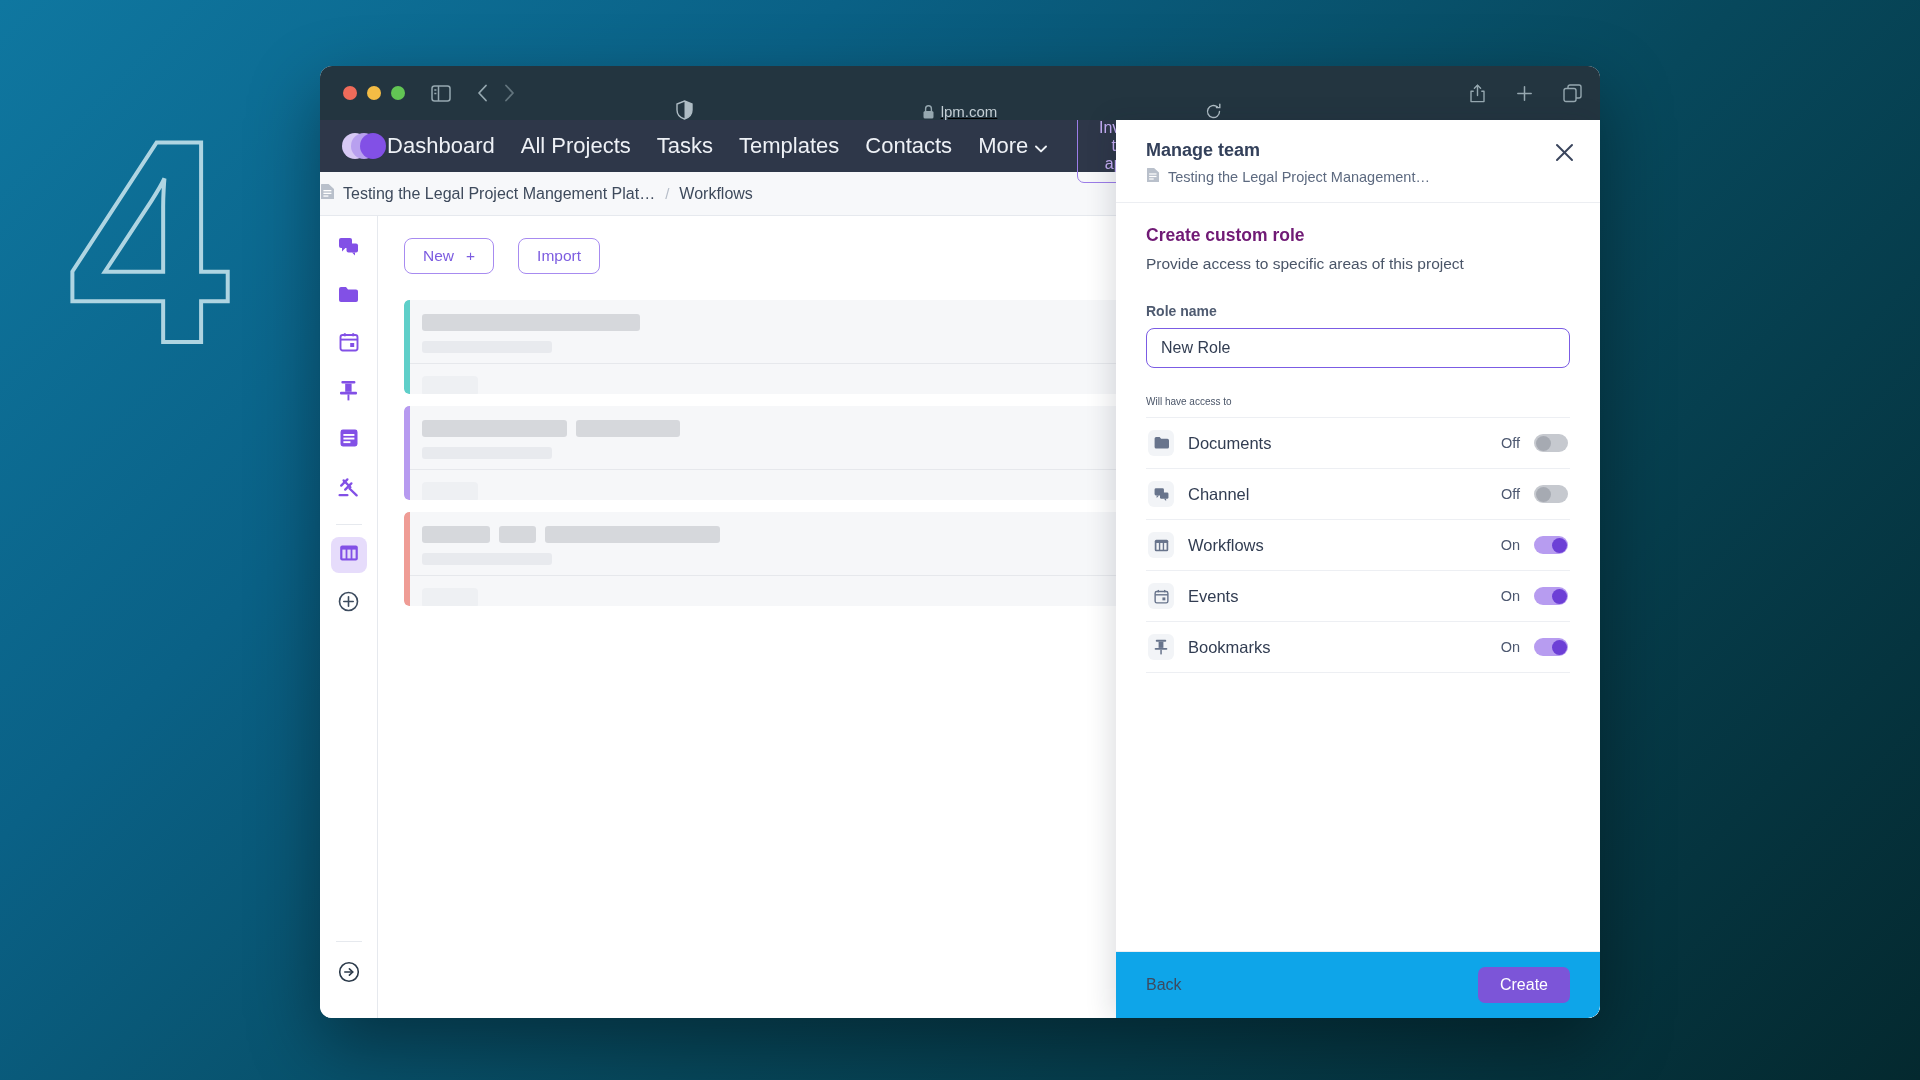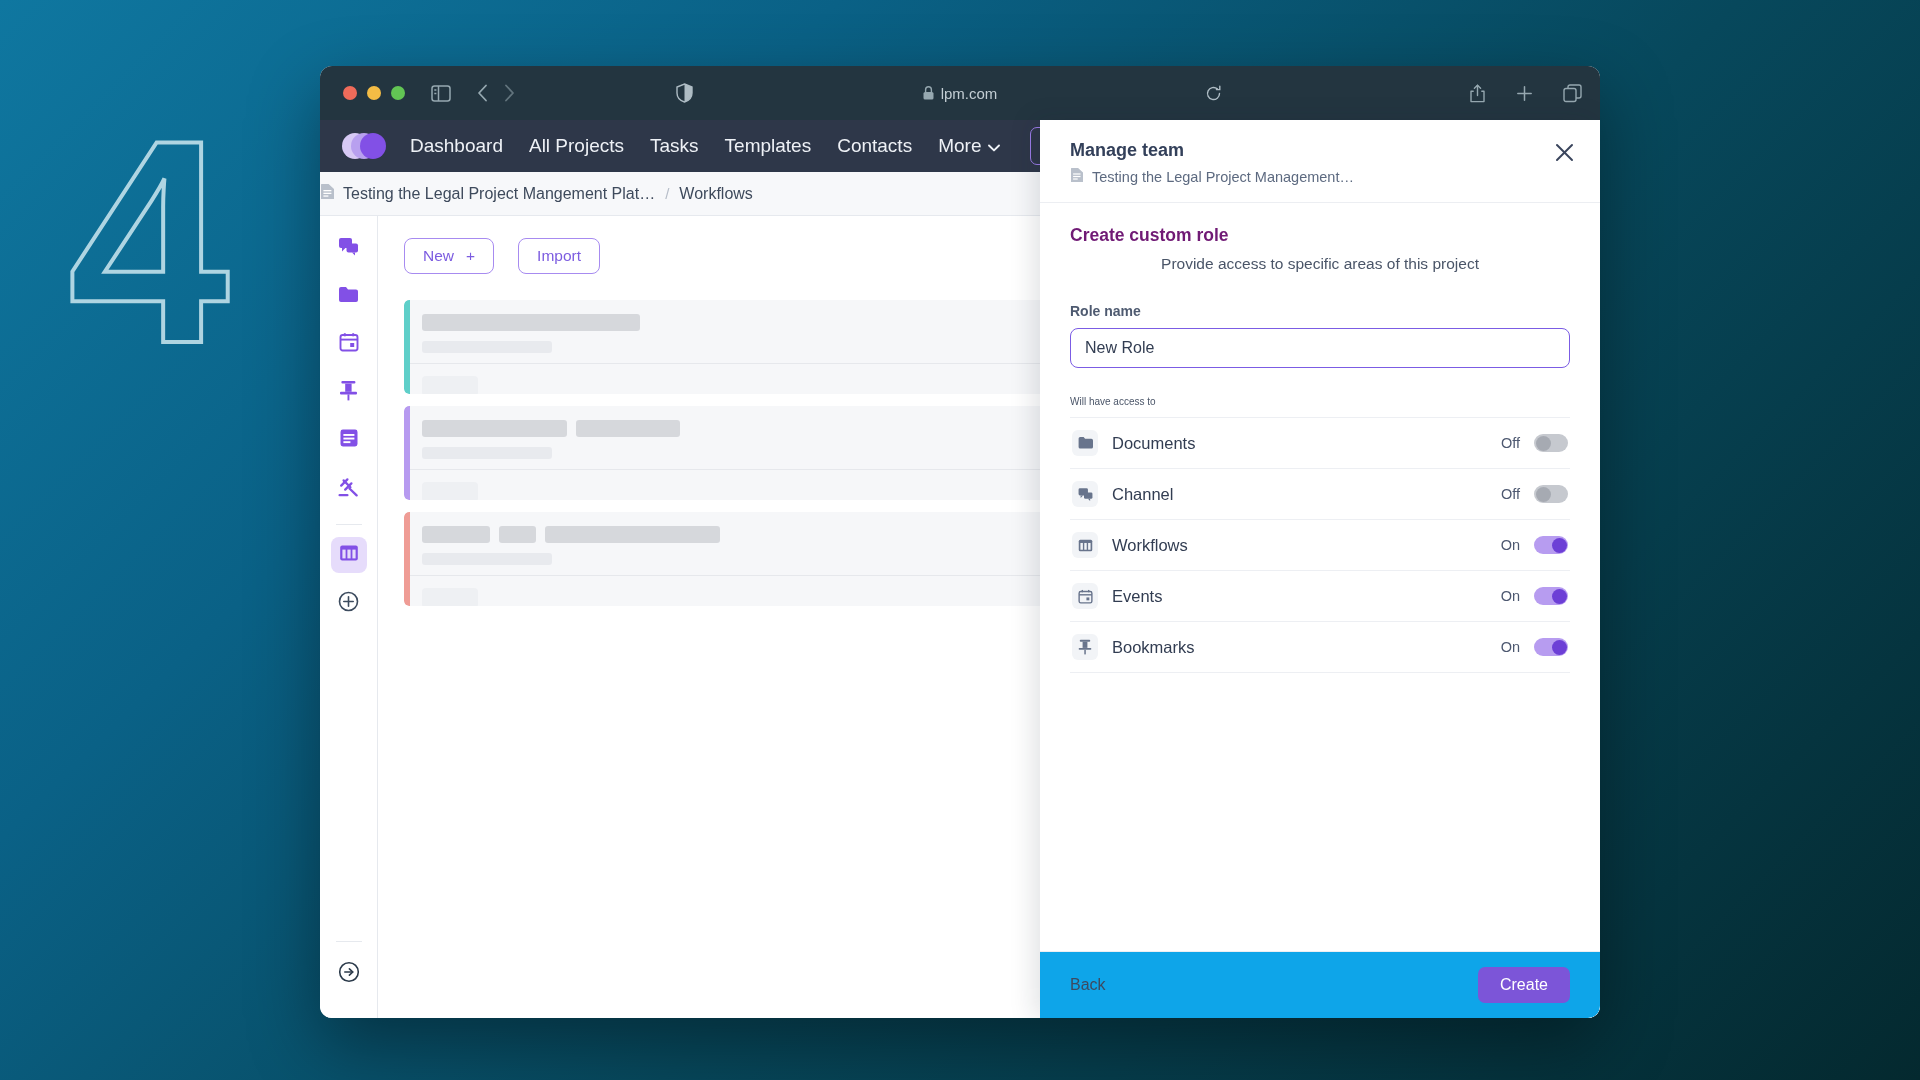--- a/index.html
+++ b/index.html
@@ -54,22 +54,23 @@
   .chrome-icon {
     color: #96a8b0;
     display: flex; align-items: center; justify-content: center;
   }
   .sidebar-toggle { margin-left: 26px; }
   .navarrows { display: flex; gap: 16px; margin-left: 26px; color: #8b9ea7; }
 
   .addr-wrap {
     position: absolute;
     left: 0; right: 0; top: 0; bottom: 0;
-    display: flex; align-items: center; justify-content: center;
+    display: flex; align-items: flex-end; justify-content: center;
     pointer-events: none;
+    text-decoration: underline;
   }
   .addr-center { display: flex; align-items: center; gap: 7px; pointer-events: auto; }
   .addr-shield { position: absolute; left: 50%; transform: translateX(-284px); color: #aebcc4; }
   .addr-text { color: #c3ced4; font-size: 15px; }
   .reload { position: absolute; left: 50%; transform: translateX(245px); color: #aebcc4; }
 
   .chrome-right {
     margin-left: auto;
     display: flex; align-items: center; gap: 30px;
     color: #a9bac2;
@@ -85,21 +86,21 @@
     gap: 0;
   }
   .logo { width: 44px; height: 30px; position: relative; margin-right: 24px; }
   .logo span { position: absolute; top: 2px; width: 26px; height: 26px; border-radius: 50%; }
   .logo .c1 { left: 0; background: #d7c9f5; }
   .logo .c2 { left: 9px; background: #b8a0ef; }
   .logo .c3 { left: 18px; background: #8250e6; }
 
   .nav-links { display: flex; align-items: center; gap: 26px; }
   .nav-link {
-    color: #eef1f6; font-size: 19px; cursor: pointer; white-space: nowrap;
+    color: #eef1f6; font-size: 22px; cursor: pointer; white-space: nowrap;
     display: flex; align-items: center; gap: 7px;
   }
   .invite-btn {
     margin-left: 30px;
     border: 1px solid #9b7ce8;
     color: #c6aef6;
     background: transparent;
     border-radius: 7px;
     padding: 9px 19px;
     font-size: 16px;
@@ -215,39 +216,39 @@
   .sk-row { display: flex; gap: 9px; margin-bottom: 10px; }
   .sk-bar { background: #d6d8dc; border-radius: 3px; height: 17px; }
   .sk-bar.light { background: #e8eaee; height: 12px; }
   .sk-div { height: 1px; background: #e6e8ec; margin: 3px 0 0 -18px; }
   .sk-chip { background: #eef0f3; border-radius: 4px; height: 20px; width: 56px; margin-top: 12px; }
 
   
   #panel {
     position: absolute;
     right: 0; top: 54px;
-    width: 560px;
+    width: 484px;
     height: calc(952px - 54px);
     background: #ffffff;
     box-shadow: -6px 0 26px rgba(20,30,50,0.13);
     display: flex; flex-direction: column;
     border-bottom-right-radius: 12px;
   }
   .panel-head {
     padding: 20px 26px 16px 30px;
     border-bottom: 1px solid #eceef2;
     display: flex; align-items: flex-start;
   }
   .panel-title { font-size: 18px; font-weight: 700; color: #33405a; margin-bottom: 6px; }
   .panel-sub { font-size: 14.5px; color: #5d6a80; display: flex; align-items: center; gap: 8px; }
   .panel-close { margin-left: auto; color: #39445c; cursor: pointer; padding-top: 3px; }
 
   .panel-body { padding: 22px 30px 0 30px; flex: 1; overflow-y: auto; }
   .sec-title { font-size: 17.5px; font-weight: 700; color: #701a75; margin-bottom: 9px; }
-  .sec-desc { font-size: 15.5px; color: #4a5568; margin-bottom: 30px; text-align: center; }
+  .sec-desc { font-size: 15.5px; color: #4a5568; margin-bottom: 30px; }
 
   .field-label { font-size: 14px; color: #4e5a70; margin-bottom: 9px; font-weight: 600; }
   .role-input {
     width: 100%;
     height: 40px;
     border: 1.6px solid #7b5ce4;
     border-radius: 8px;
     padding: 0 14px;
     font-size: 16px;
     color: #323d52;

